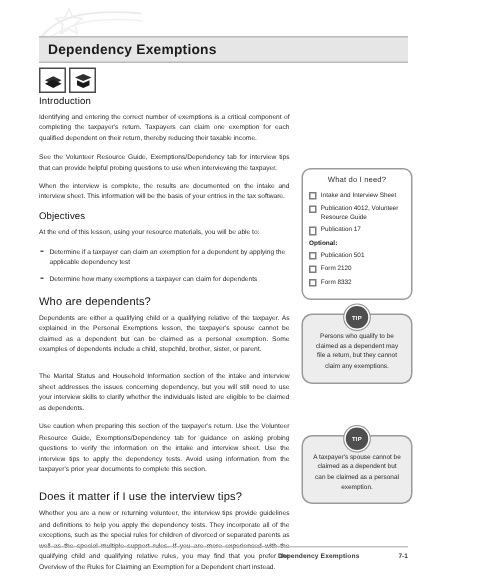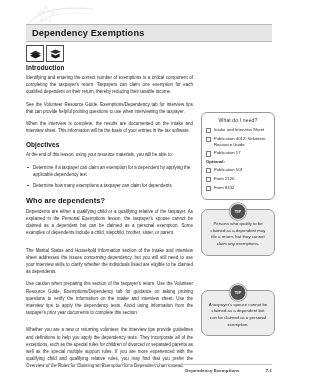--- a/index.html
+++ b/index.html
@@ -43,21 +43,21 @@
   .lesson-icon{
     width:16px;height:15px;border:1px solid #4a4a4a;background:#fff;
     display:flex;align-items:center;justify-content:center;
   }
 
   
   .main-col{
     position:absolute;left:26px;top:64px;width:167px;
   }
   h2.sec{
-    font-size:6.4px;font-weight:bold;margin:0 0 3px 0;color:#111;
+    font-size:6.4px;font-weight:normal;margin:0 0 3px 0;color:#111;
     letter-spacing:.1px;
   }
   h2.sec.q{font-size:7.4px;margin-top:0;}
   p.body{
     font-size:4.45px;line-height:1.62;margin:0 0 5px 0;
     text-align:justify;color:#2a2a2a;
   }
   ul.obj{margin:0 0 5px 0;padding:0;list-style:none;}
   ul.obj li{
     font-size:4.45px;line-height:1.62;color:#2a2a2a;
@@ -189,20 +189,21 @@
       <h2 class="sec q">Who are dependents?</h2>
       <p class="body">Dependents are either a qualifying child or a qualifying relative of the taxpayer. As explained in the Personal Exemptions lesson, the taxpayer's spouse cannot be claimed as a dependent but can be claimed as a personal exemption. Some examples of dependents include a child, stepchild, brother, sister, or parent.</p>
     </div>
 
     <div class="blk-sp">
       <p class="body">The Marital Status and Household Information section of the intake and interview sheet addresses the issues concerning dependency, but you will still need to use your interview skills to clarify whether the individuals listed are eligible to be claimed as dependents.</p>
       <p class="body">Use caution when preparing this section of the taxpayer's return. Use the Volunteer Resource Guide, Exemptions/Dependency tab for guidance on asking probing questions to verify the information on the intake and interview sheet. Use the interview tips to apply the dependency tests. Avoid using information from the taxpayer's prior year documents to complete this section.</p>
     </div>
 
     <div class="blk">
+      <h2 class="sec q">Does it matter if I use the interview tips?</h2>
       <p class="body">Whether you are a new or returning volunteer, the interview tips provide guidelines and definitions to help you apply the dependency tests. They incorporate all of the exceptions, such as the special rules for children of divorced or separated parents as well as the special multiple support rules. If you are more experienced with the qualifying child and qualifying relative rules, you may find that you prefer the Overview of the Rules for Claiming an Exemption for a Dependent chart instead.</p>
     </div>
 
   </div>
 
   <div class="side-col">
 
     <div class="need-box">
       <div class="need-title">What do I need?</div>
 

